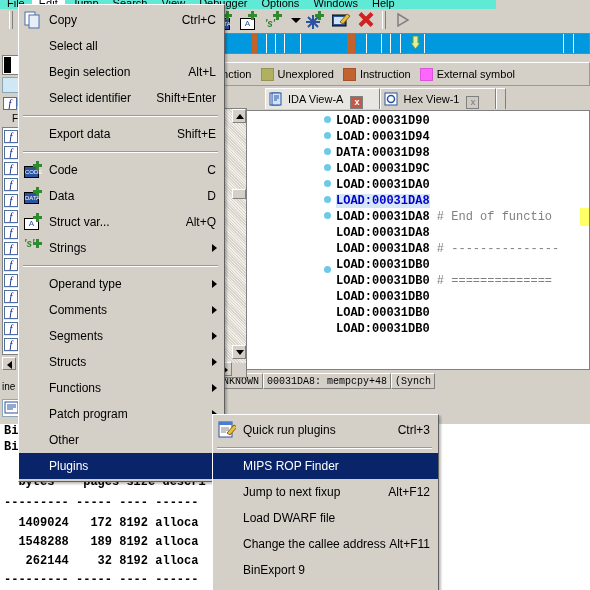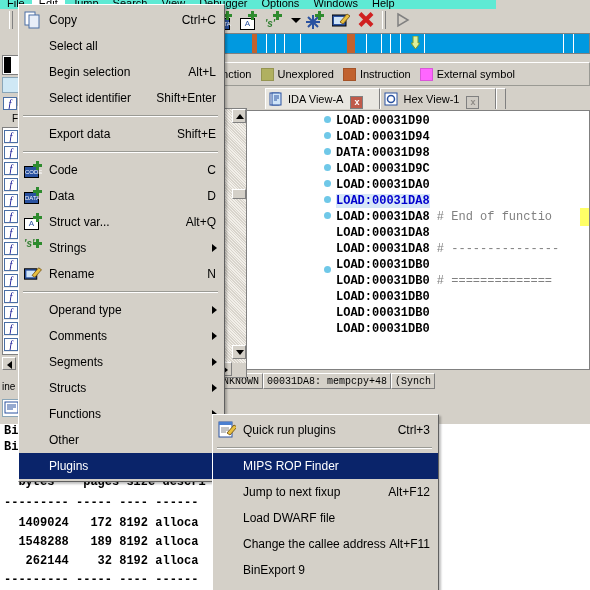--- a/index.html
+++ b/index.html
@@ -456,31 +456,20 @@
       <span class="acc">Alt+Q</span>
     </div>
     <div class="row">
       <span class="mico">
           <span style="position:absolute;left:0;bottom:0;font-style:italic;font-weight:bold;color:#2e7d2e;font-size:10px">'s'</span>
           <span class="plusg" style="right:0;top:0"></span>
         </span>
       <span>Strings</span>
       <span class="arw"></span>
     </div>
-    <div class="row">
-      <span class="mico">
-        <svg width="18" height="17" viewBox="0 0 18 18">
-            <rect x="0" y="4" width="13" height="11" fill="#2a52a0" stroke="#000"></rect>
-            <rect x="2" y="6" width="9" height="7" fill="#cfe4f8"></rect>
-            <path d="M8 11l7-8 3 2-7 8z" fill="#e8c040" stroke="#806020"></path>
-          </svg>
-      </span>
-      <span>Rename</span>
-      <span class="acc">N</span>
-    </div>
 
     <div class="msep"></div>
 
     <div class="row">
       <span>Operand type</span>
       <span class="arw"></span>
     </div>
     <div class="row">
       <span>Comments</span>
       <span class="arw"></span>
@@ -488,20 +477,24 @@
     <div class="row">
       <span>Segments</span>
       <span class="arw"></span>
     </div>
     <div class="row">
       <span>Structs</span>
       <span class="arw"></span>
     </div>
     <div class="row">
       <span>Functions</span>
+      <span class="arw"></span>
+    </div>
+    <div class="row">
+      <span>Patch program</span>
       <span class="arw"></span>
     </div>
     <div class="row">
       <span>Other</span>
       <span class="arw"></span>
     </div>
     <div class="row sel">
       <span>Plugins</span>
       <span class="arw"></span>
     </div>

